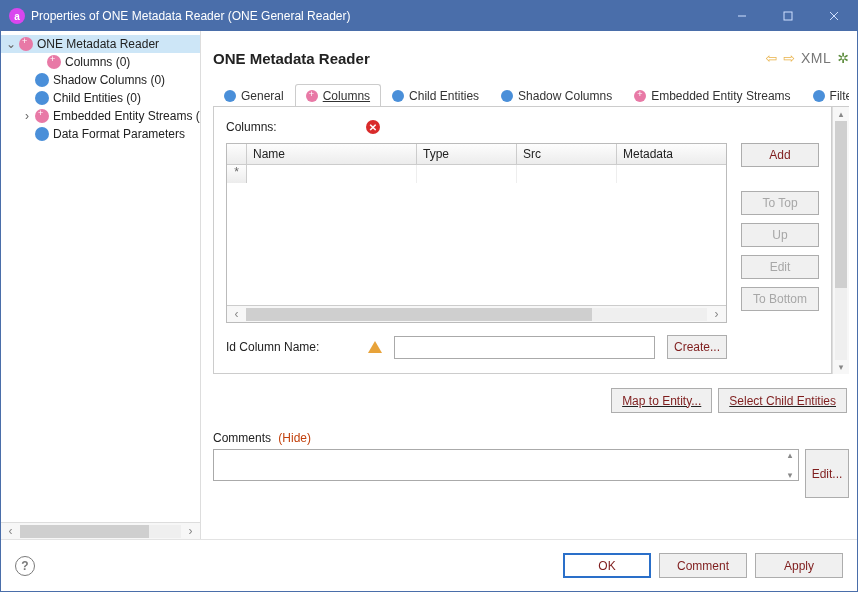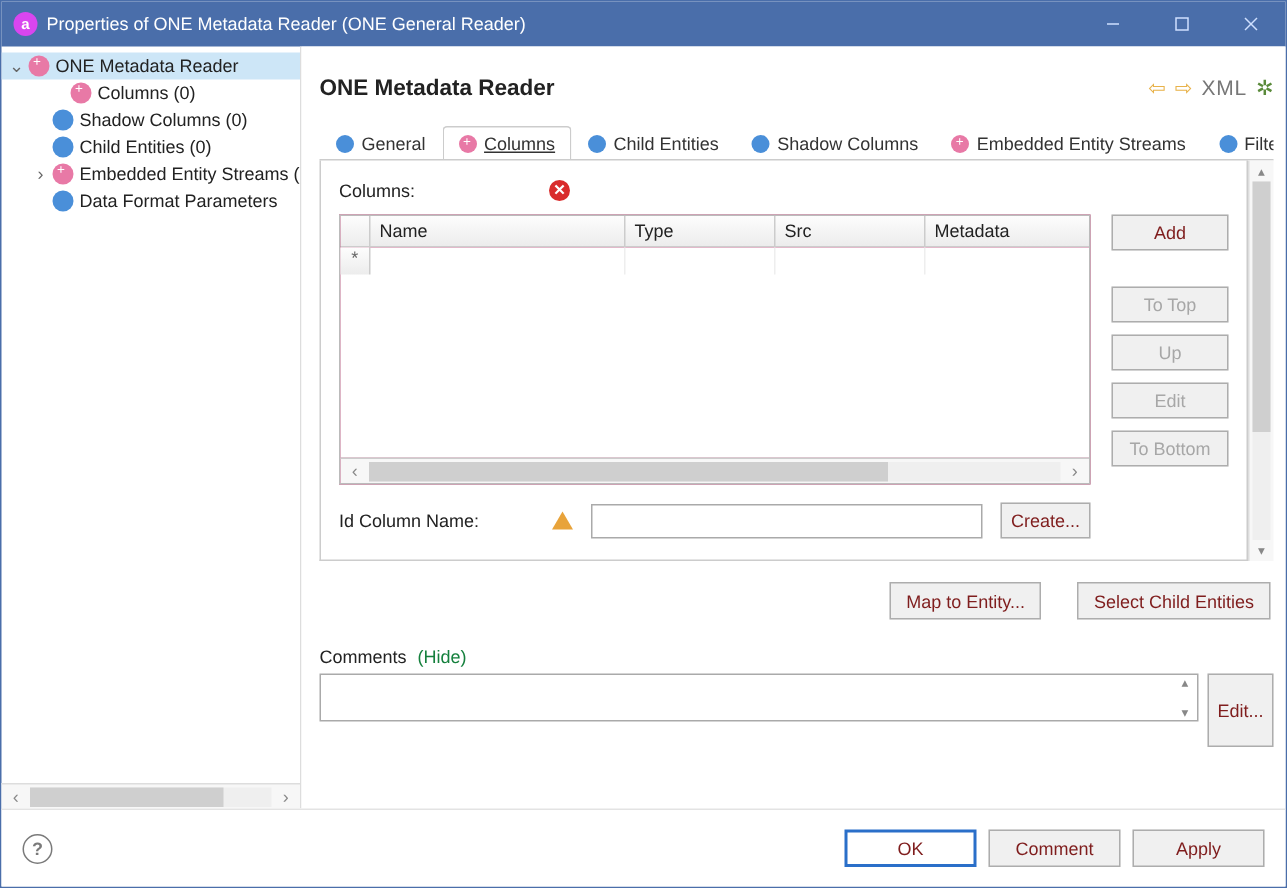--- a/index.html
+++ b/index.html
@@ -177,26 +177,26 @@
   }
   .btn.disabled { color:#a7a7a7; }
   .btn.primary { border:2px solid #2a6fc9; background:#fff; }
   .idcol-row {
     display:flex; align-items:center; margin-top:12px; gap:12px;
   }
   .idcol-row input {
     flex:1; height:23px; border:1px solid #aaa; padding:0 4px; font-size:12px;
   }
   .entity-row {
-    display:flex; justify-content:flex-end; gap:24px; margin:14px 2px 0 0;
+    display:flex; justify-content:flex-end; gap:6px; margin:14px 2px 0 0;text-decoration:underline;
   }
   .entity-row .btn { padding:0 10px; height:25px; }
   .comments-block { margin-top:18px; }
   .comments-label-row { margin-bottom:4px; }
-  .hide-link { color:#15803d; margin-left:4px;margin-top:20px; }
+  .hide-link { color:#c2410c; margin-left:4px;margin-top:20px; }
   .comments-row { display:flex; gap:6px; align-items:stretch; }
   .comments-box {
     flex:1; height:32px; border:1px solid #aaa; background:#fff; position:relative;
   }
   .comments-box .vscroll {
     position:absolute; right:0; top:0; bottom:0; width:16px;
     display:flex; flex-direction:column; justify-content:space-between;
     color:#888;
   }
   .footer {

